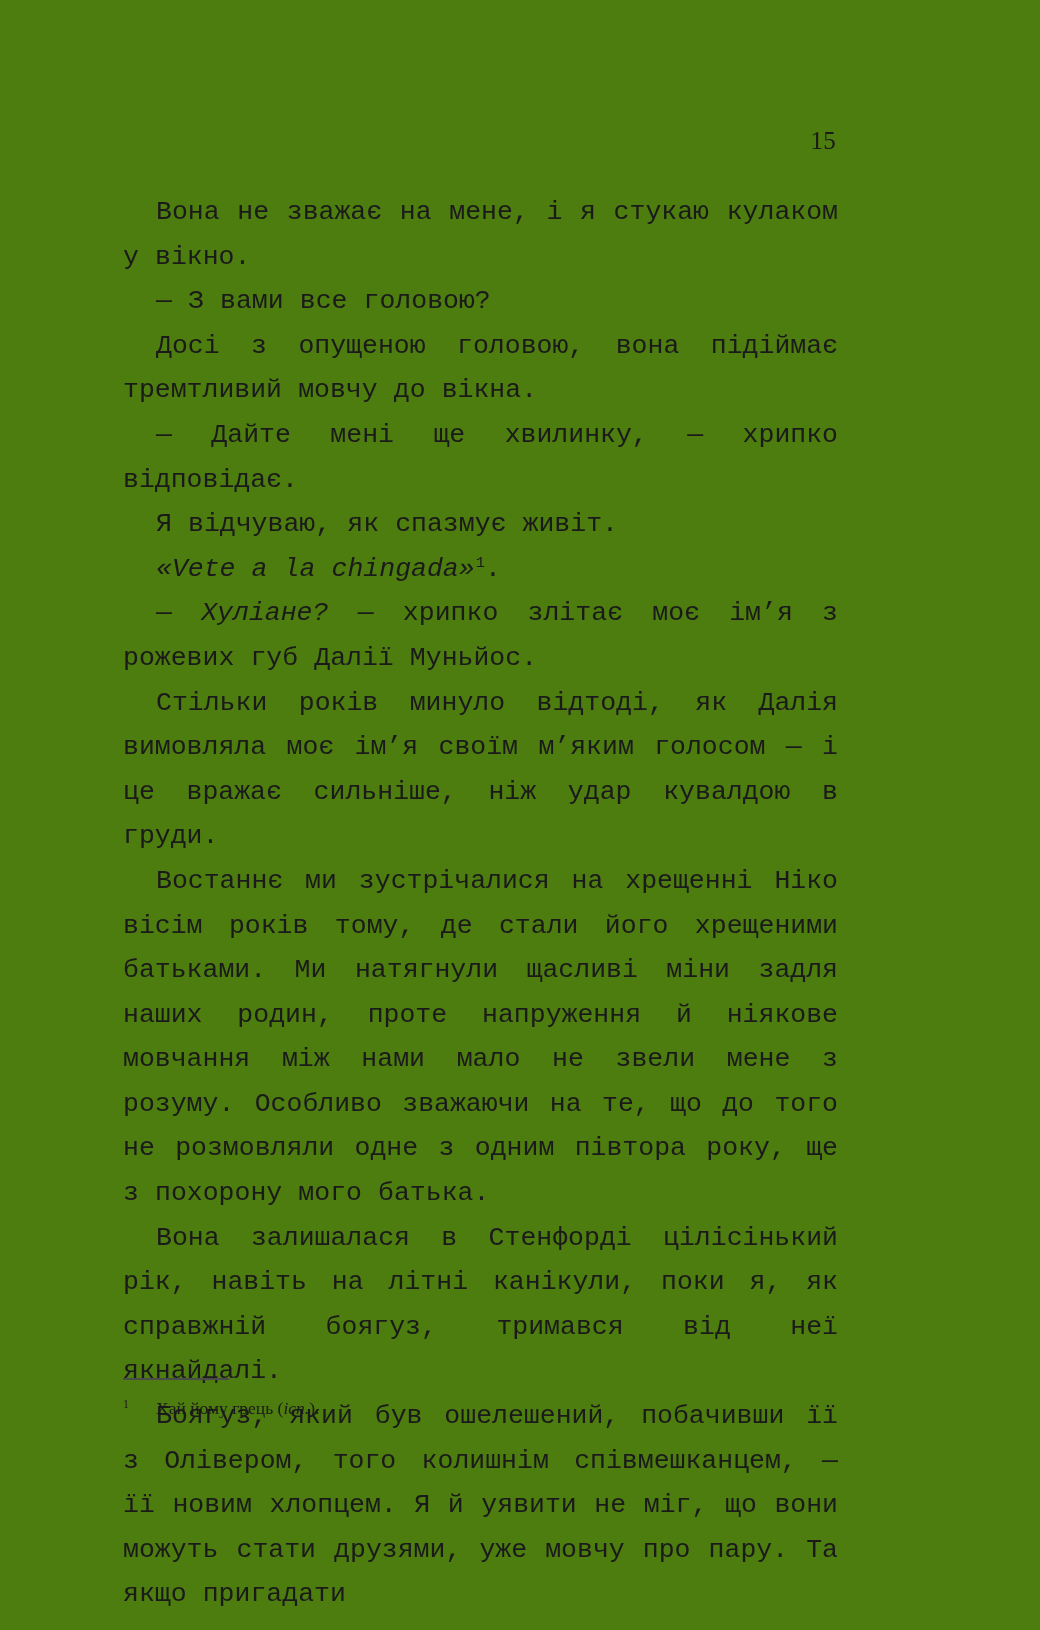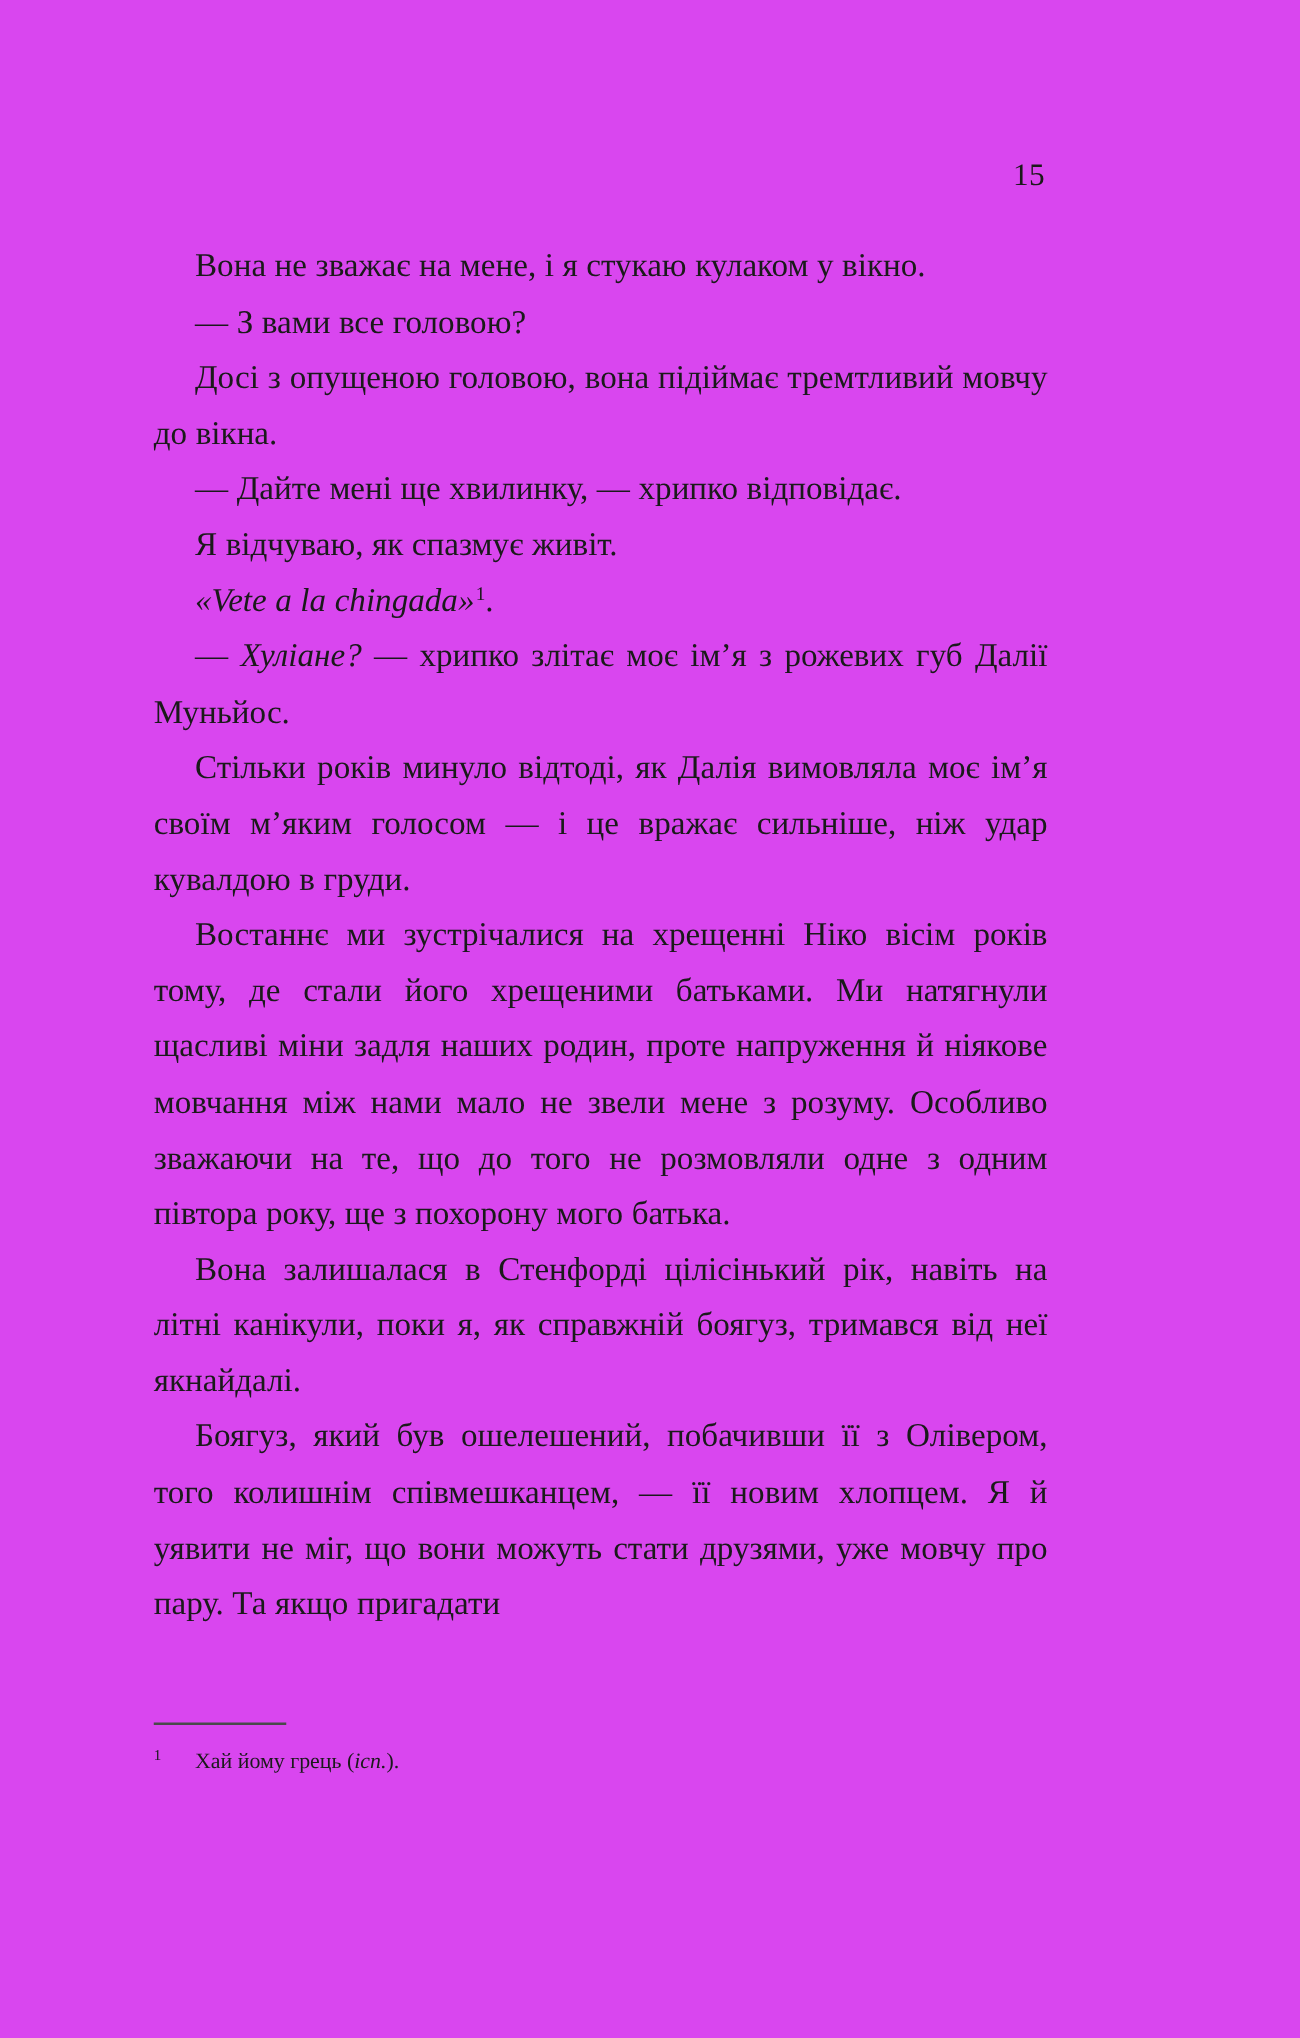--- a/index.html
+++ b/index.html
@@ -14,21 +14,21 @@
     position: relative;
     overflow: hidden;
     font-family: "Liberation Serif", "DejaVu Serif", serif;
     color: #1a1a1a;
     -webkit-font-smoothing: antialiased;
   }
 
   .page {
     position: absolute;
     inset: 0;
-    background: #d946ef;
+    background: #4d7c0f;
   }
 
   
   .folio {
     position: absolute;
     top: 128px;
     left: 123px;
     width: 713px;
     text-align: right;
     font-size: 25px;
@@ -36,20 +36,21 @@
     letter-spacing: 0.3px;
     color: #1a1a1a;
   }
 
   
   .textblock {
     position: absolute;
     top: 190px;
     left: 123px;
     width: 715px;
+    font-family: Liberation Mono, monospace;
   }
 
   .para {
     margin: 0;
     font-size: 26.5px;
     line-height: 44.6px;
     text-align: justify;
     text-indent: 33px;
     hyphens: manual;
     word-spacing: 0.2px;

